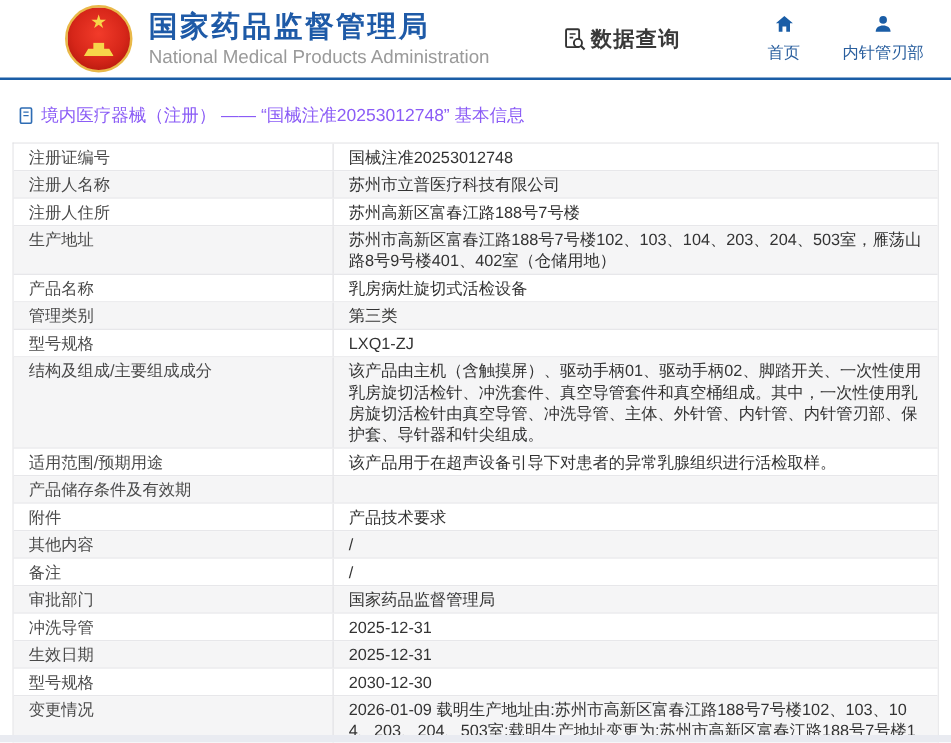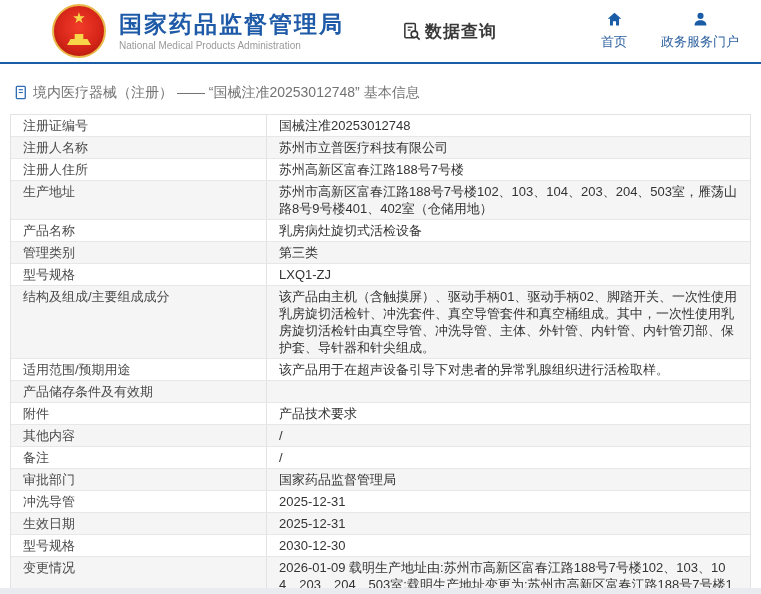--- a/index.html
+++ b/index.html
@@ -25,34 +25,34 @@
     content:"★"; position:absolute; top:3px; left:0; right:0; text-align:center;
     color:#f7d64a; font-size:15px; line-height:17px;
   }
   .emblem::after{
     content:""; position:absolute; left:13px; right:13px; bottom:11px; height:11px;
     background:#f7d64a;
     clip-path:polygon(0 100%,15% 45%,32% 45%,32% 0,68% 0,68% 45%,85% 45%,100% 100%);
   }
   .brand-text{ margin-left:13px; }
   .brand-cn{ font-size:23px; font-weight:bold; color:#1e5aa7; letter-spacing:2px; line-height:26px;}
-  .brand-en{ font-size:10px; color:#9a9a9a; margin-top:3px; }
+  .brand-en{ font-size:15px; color:#9a9a9a; margin-top:3px; }
   .data-query{ display:flex; align-items:center; margin-left:58px; cursor:pointer; }
   .data-query svg{ margin-right:4px; }
   .data-query-label{ font-size:17px; font-weight:bold; color:#3a3a3a; letter-spacing:1px;}
   .top-nav{ margin-left:auto; display:flex; gap:34px; padding-right:6px; }
   .nav-item{ display:flex; flex-direction:column; align-items:center; cursor:pointer; text-decoration:none; }
   .nav-item svg{ display:block; }
   .nav-label{ font-size:13px; color:#2a5f9e; margin-top:5px; white-space:nowrap; }
   
   .breadcrumb{
     padding:20px 0 0 14px; height:46px; display:flex; align-items:flex-start;
   }
   .breadcrumb svg{ margin:1px 4px 0 0; flex:none;}
-  .breadcrumb-text{ font-size:14px; color:#737373; line-height:17px; }
+  .breadcrumb-text{ font-size:14px; color:#8b5cf6; line-height:17px; }
   
   .info-table{
     margin:4px 10px 0 10px; width:741px;
     border:1px solid #e3e3e6; border-bottom:none;
     font-size:13px;
   }
   .row{ display:flex; border-bottom:1px solid #e7e7ea; background:#fff; }
   .row.stripe{ background:#f5f5f6; }
   .cell{ padding:2px 12px; line-height:17px; }
   .label-cell{
@@ -96,21 +96,21 @@
       <svg viewBox="0 0 20 20" width="17" height="17">
         <path d="M10 2 L18 9 H15.3 V17 H11.8 V12 H8.2 V17 H4.7 V9 H2 Z" fill="#1a5da6"></path>
       </svg>
       <span class="nav-label">首页</span>
     </a>
     <a class="nav-item">
       <svg viewBox="0 0 20 20" width="17" height="17">
         <circle cx="10" cy="5.8" r="3.6" fill="#1a5da6"></circle>
         <path d="M3 17c0-4 3-6 7-6s7 2 7 6z" fill="#1a5da6"></path>
       </svg>
-      <span class="nav-label">政务服务门户</span>
+      <span class="nav-label">内针管刃部</span>
     </a>
   </nav>
 </header>
 
 <div class="breadcrumb">
   <svg viewBox="0 0 16 16" width="15" height="15">
     <rect x="2.5" y="1.5" width="9.5" height="13" rx="1" fill="none" stroke="#2e6cb4" stroke-width="1.4"></rect>
     <line x1="5" y1="5" x2="9.5" y2="5" stroke="#2e6cb4" stroke-width="1.2"></line>
     <line x1="5" y1="8" x2="9.5" y2="8" stroke="#2e6cb4" stroke-width="1.2"></line>
   </svg>

